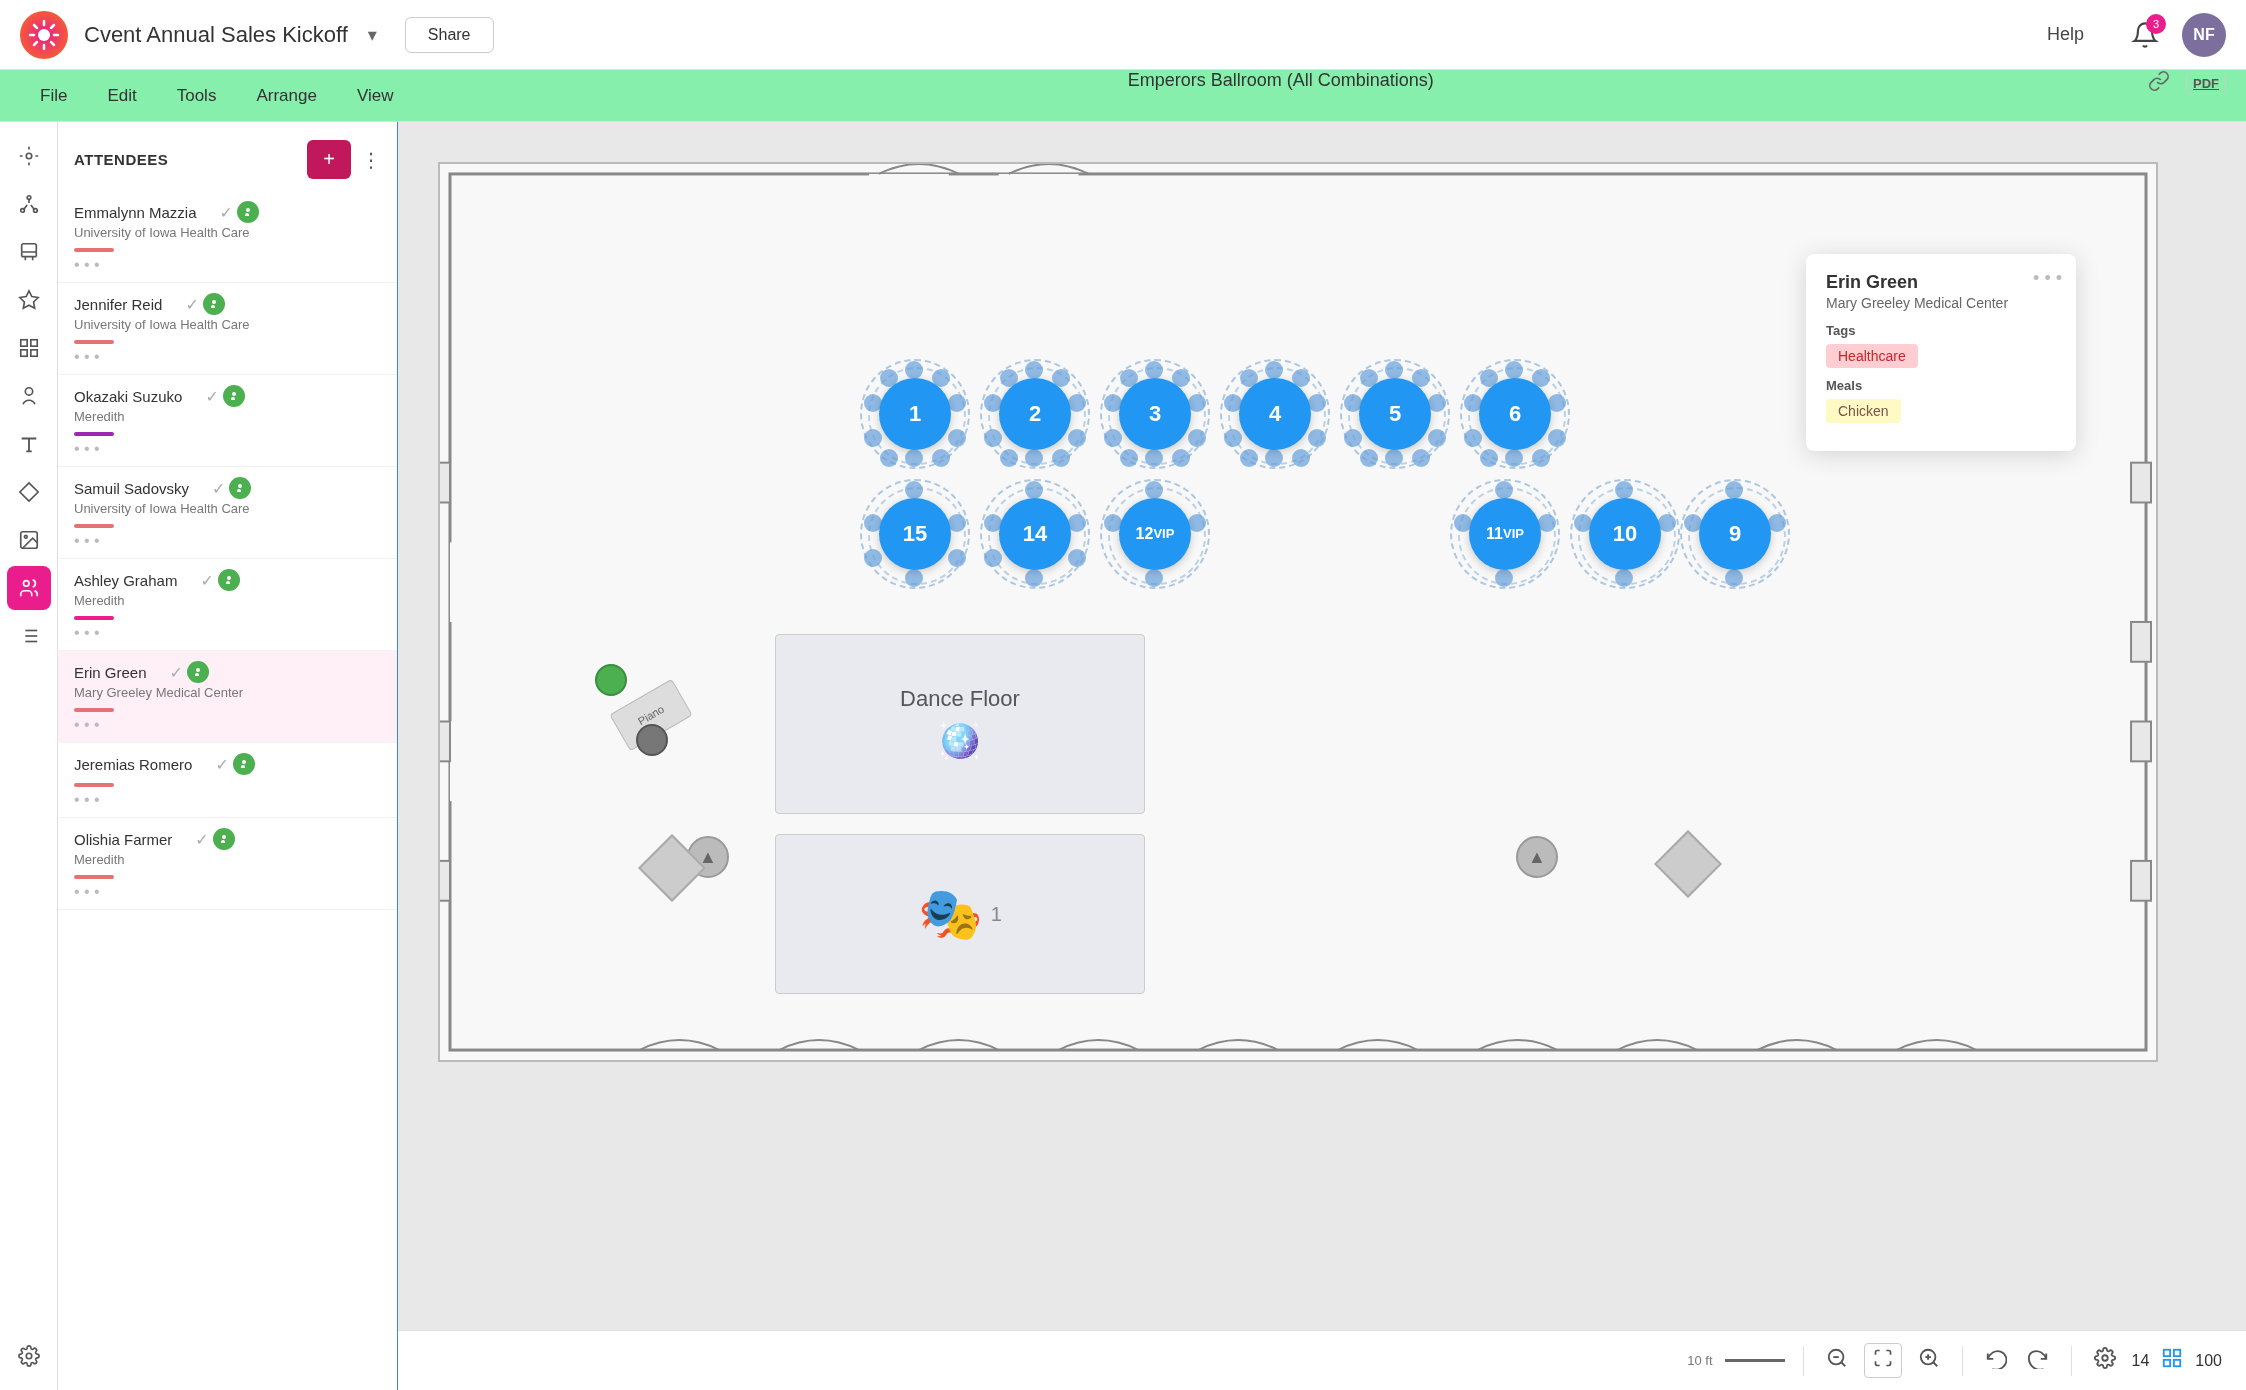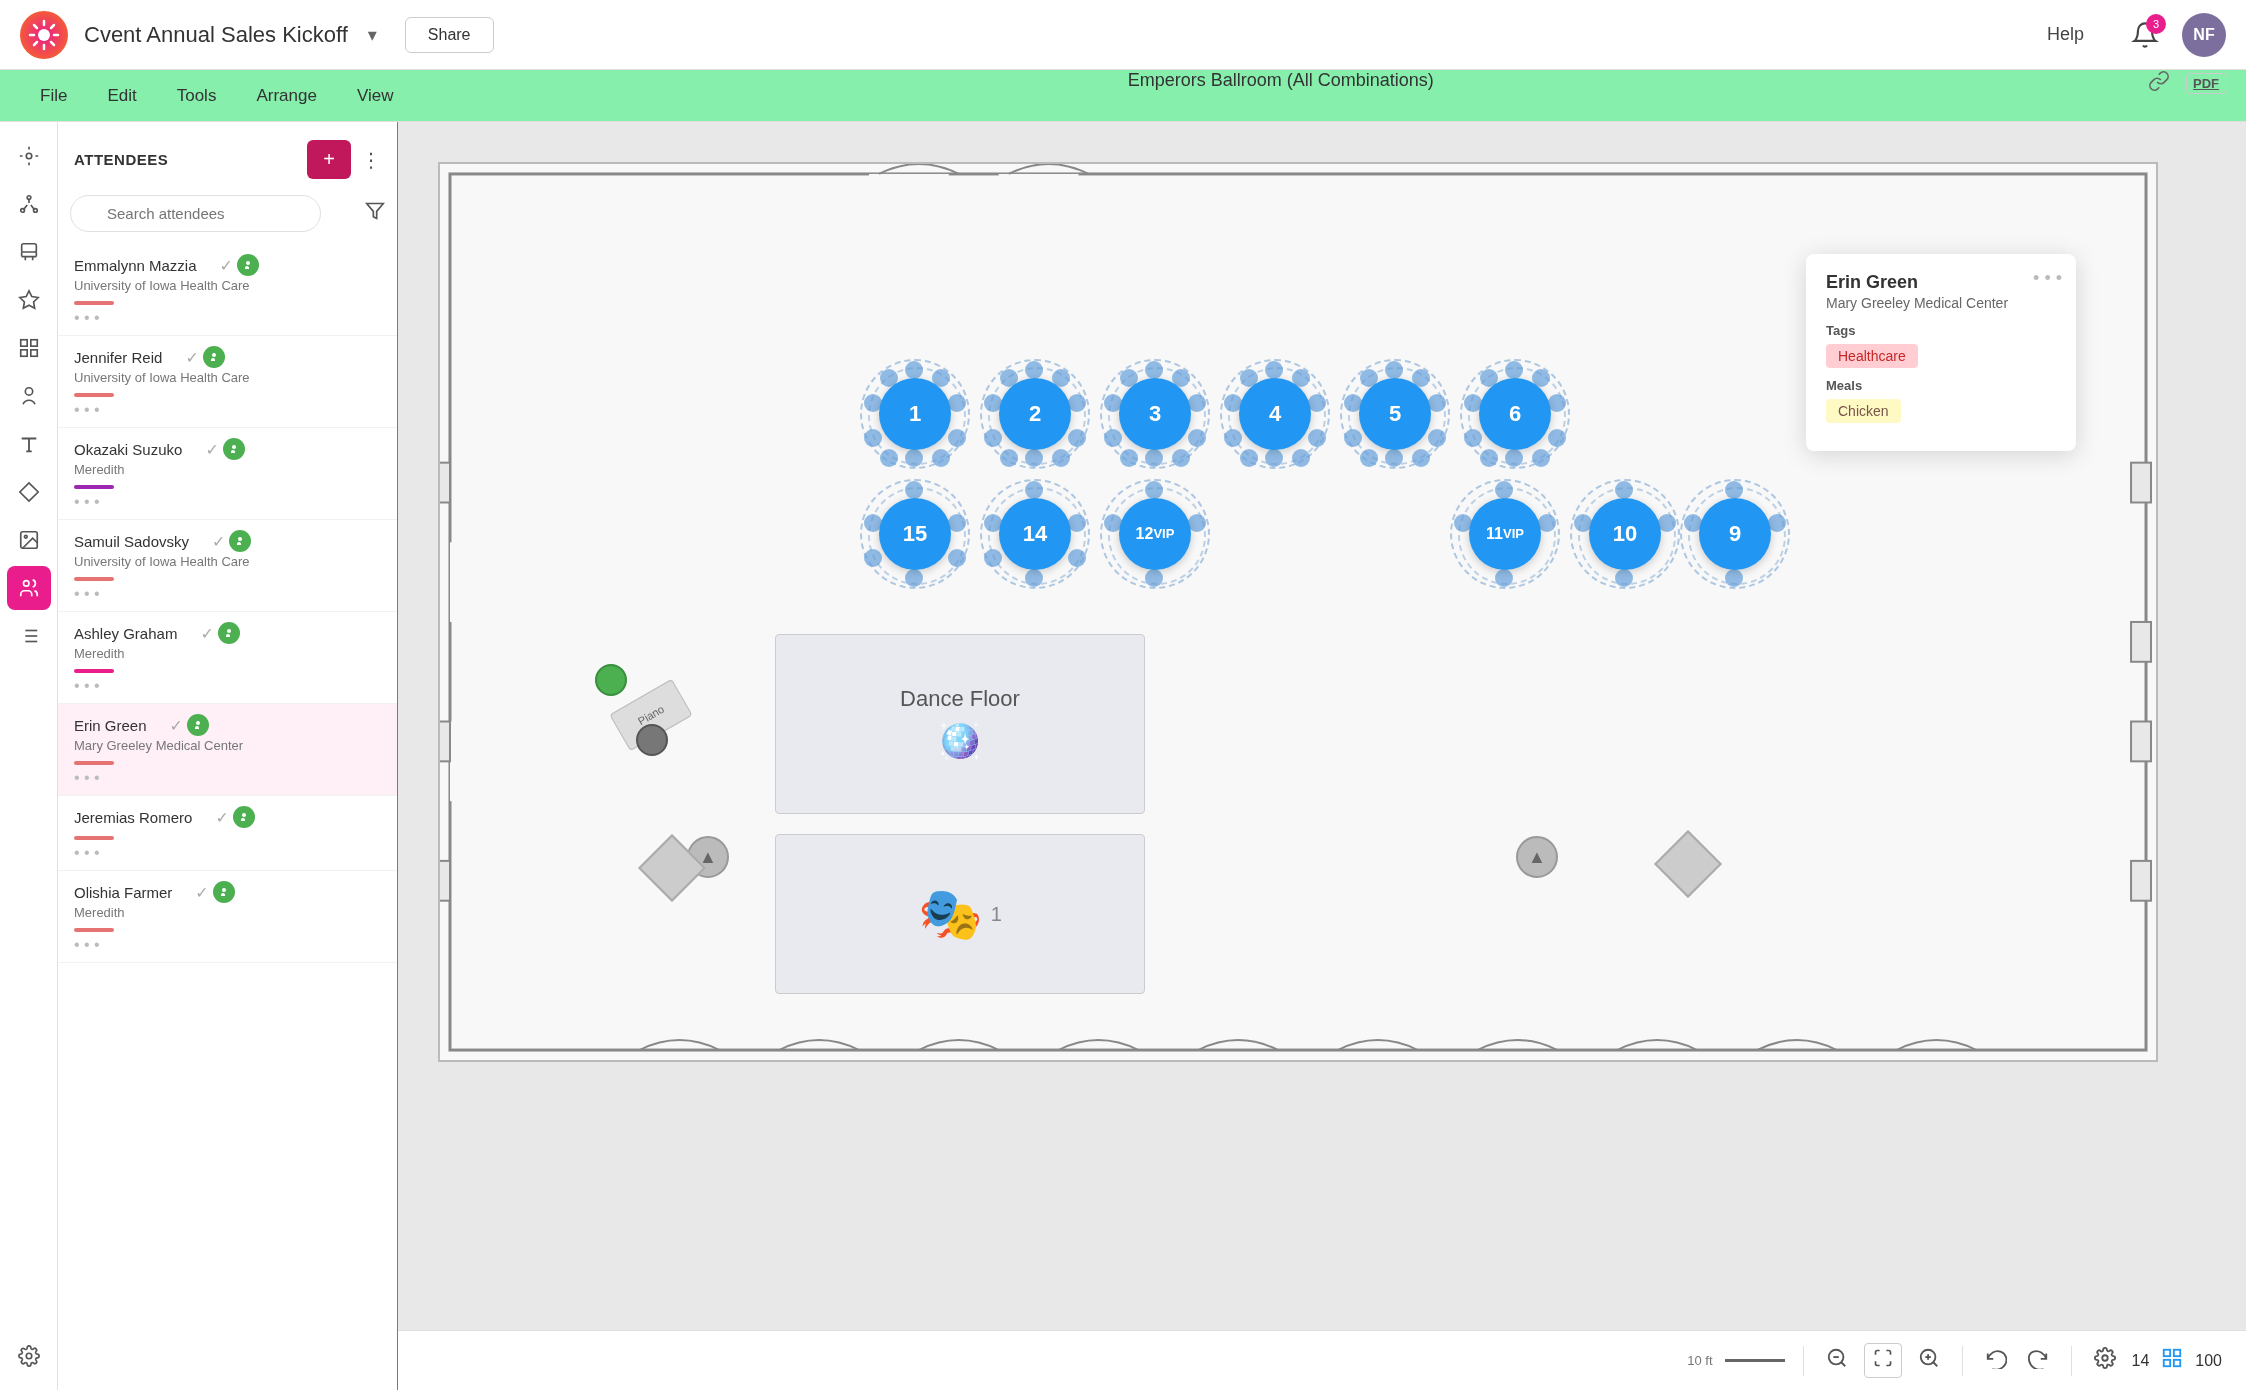--- a/index.html
+++ b/index.html
@@ -344,31 +344,20 @@
   </div>
 
   <div class="attendees-panel">
     <div class="panel-header">
       <span class="panel-title">ATTENDEES</span>
       <button class="add-btn">
         <span style="font-size:20px;font-weight:300;">+</span>
       </button>
       <button class="more-btn">⋮</button>
     </div>
-    <div class="search-row">
-      <div class="search-wrap">
-        <span class="search-icon-inner">🔍</span>
-        <input class="search-input" type="text" placeholder="Search attendees" style="">
-      </div>
-      <button class="filter-btn">
-        <svg width="20" height="20" viewBox="0 0 24 24" fill="none" stroke="currentColor" stroke-width="2">
-            <polygon points="22 3 2 3 10 12.46 10 19 14 21 14 12.46 22 3"></polygon>
-          </svg>
-      </button>
-    </div>
 
     <div class="attendees-list">
 
       <div class="attendee-item">
         <div class="attendee-top">
           <span class="attendee-name">Emmalynn Mazzia</span>
           <div class="attendee-icons">
             <span class="check-icon">✓</span>
             <div class="green-circle">
               <svg width="12" height="12" viewBox="0 0 24 24" fill="white">

